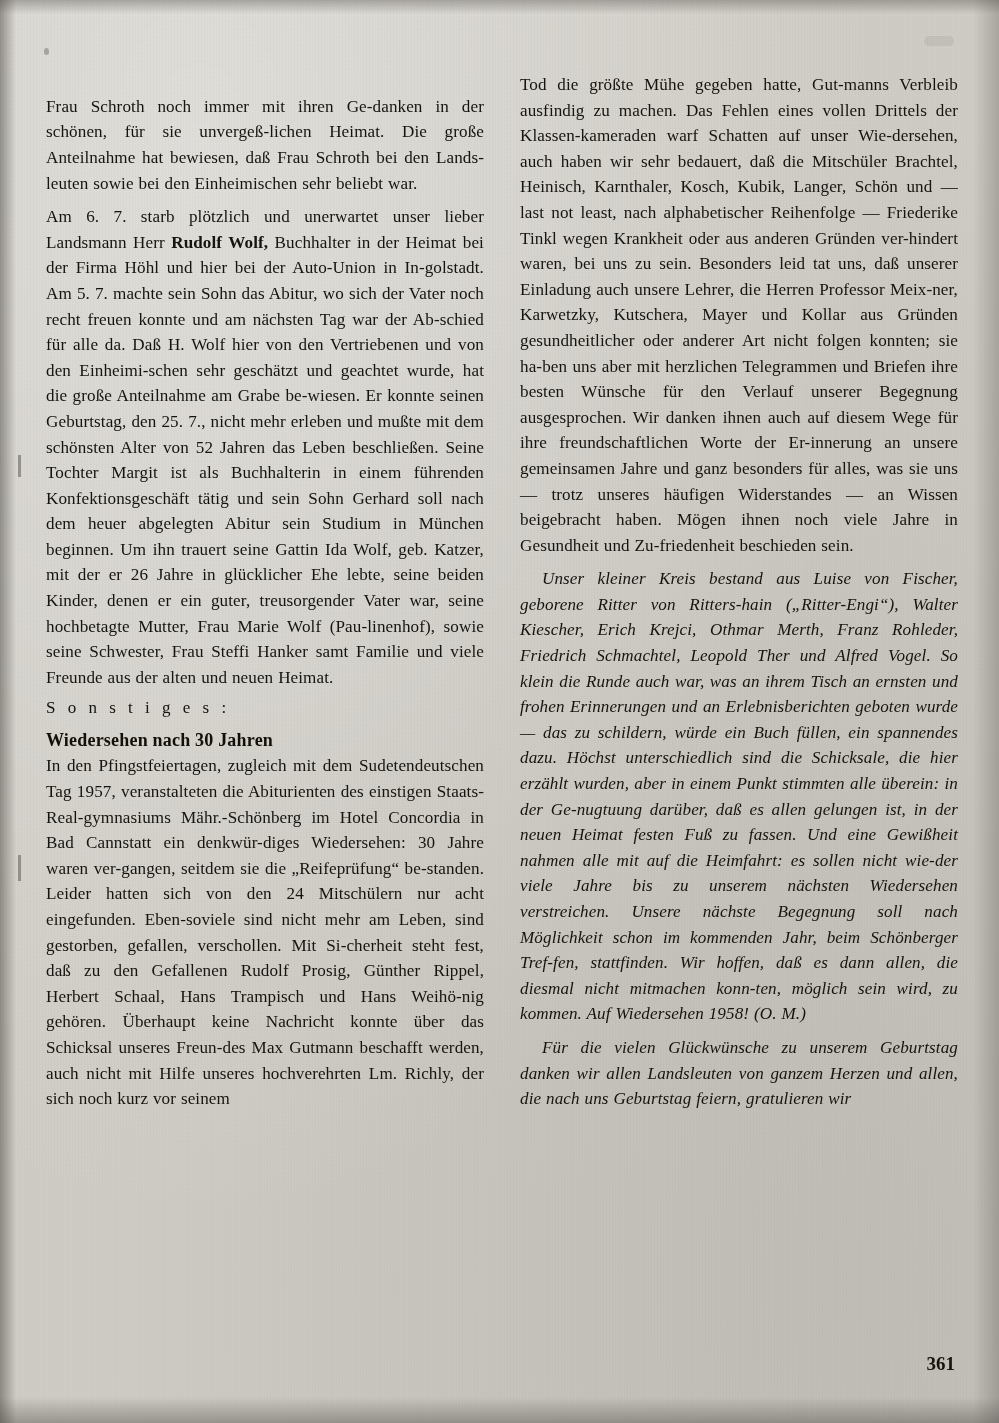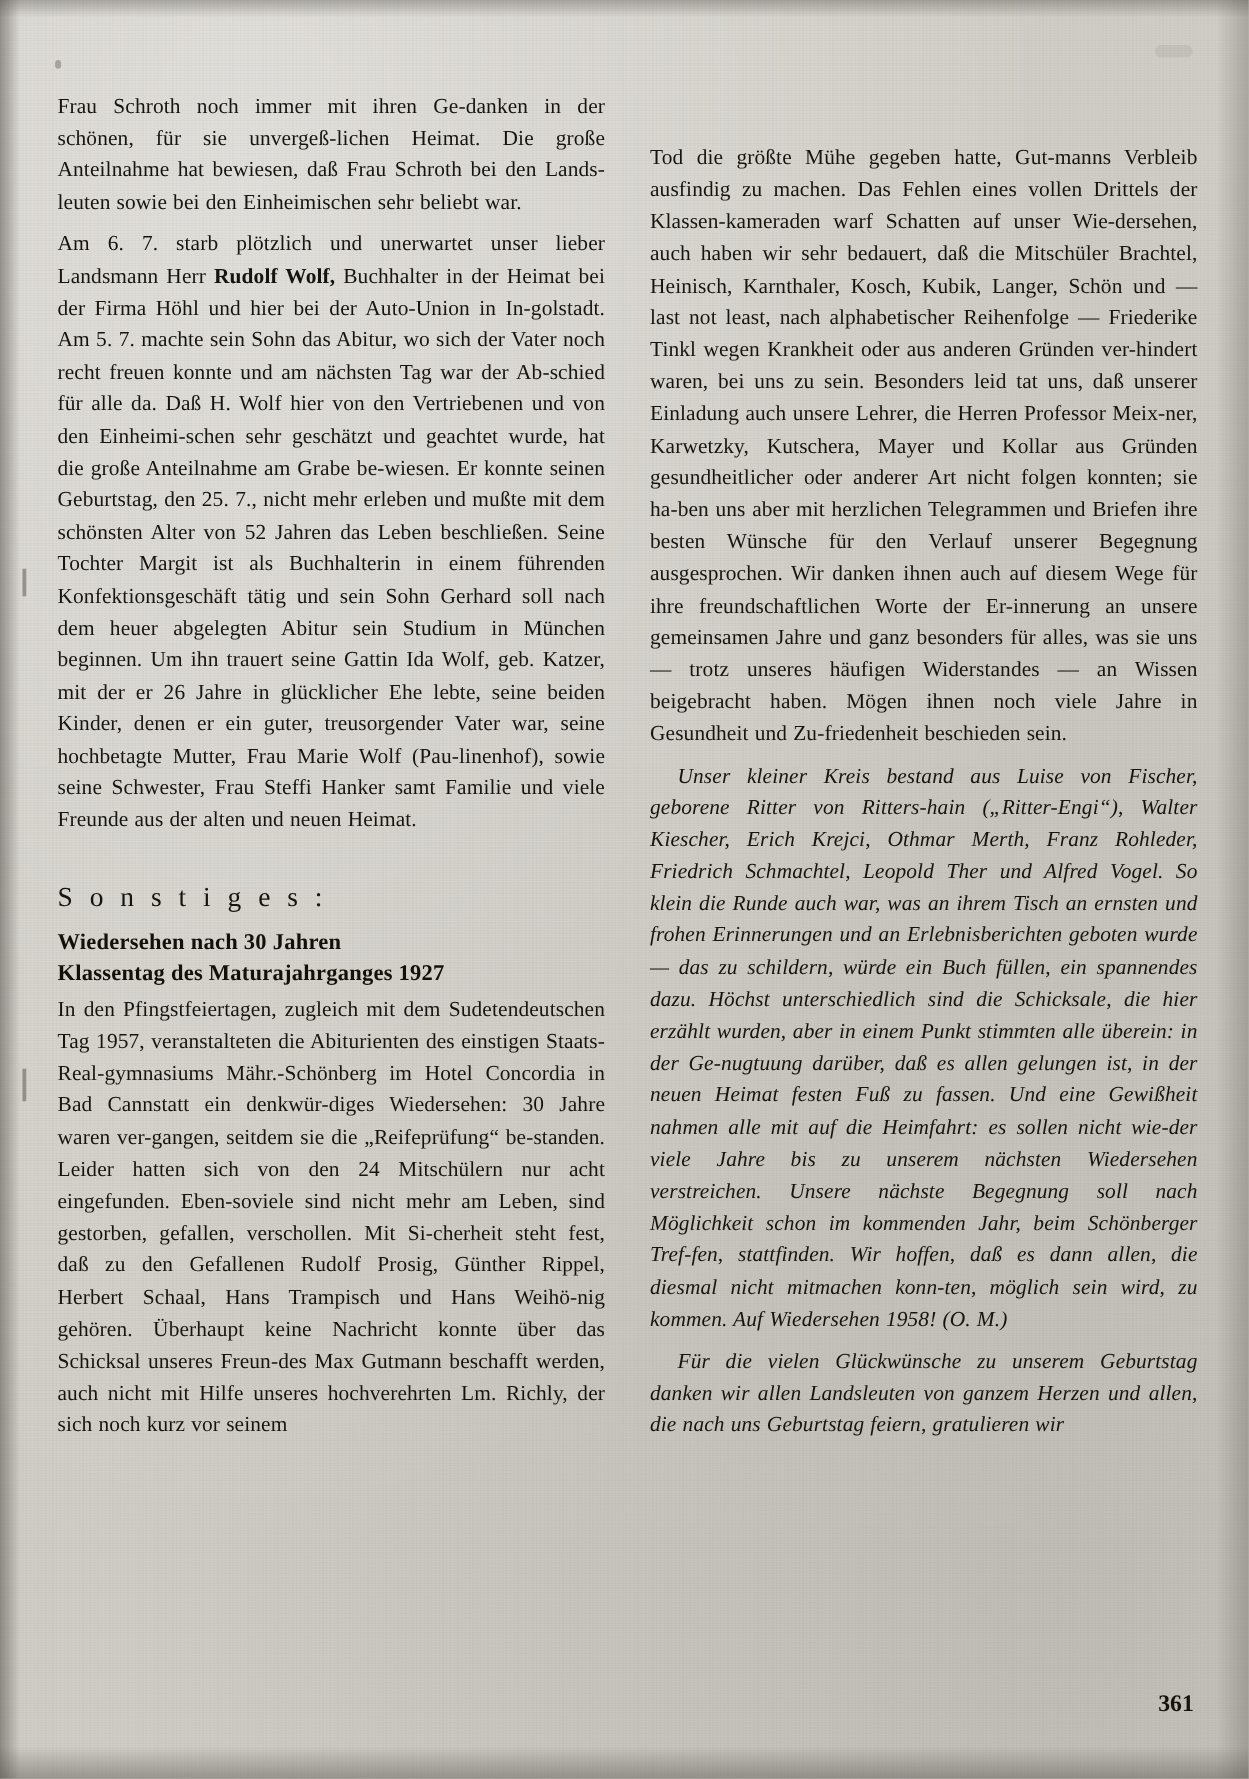--- a/index.html
+++ b/index.html
@@ -84,22 +84,22 @@
   }
   .indent {
     text-indent: 22px;
     font-style: italic;
   }
   b, .bold {
     font-weight: bold;
     font-family: Liberation Serif, serif;
   }
   .section-label {
-    margin: 36px 0 10px 0;
-    font-size: 22px;
+    margin: 8px 0 10px 0;
+    font-size: 17px;
     letter-spacing: 4px;
     color: #16140f;
   }
   .headline {
     font-weight: bold;
     font-size: 18px;
     line-height: 25px;
     color: #121008;
     margin: 0;
     letter-spacing: 0.2px;
@@ -147,21 +147,20 @@
     <div class="col">
       <p class="para">Frau Schroth noch immer mit ihren Ge-danken in der schönen, für sie unvergeß-lichen Heimat. Die große Anteilnahme hat bewiesen, daß Frau Schroth bei den Lands-leuten sowie bei den Einheimischen sehr beliebt war.</p>
 
       <p class="para">
         <span>Am 6. 7. starb plötzlich und unerwartet unser lieber Landsmann Herr <b>Rudolf Wolf,</b> Buchhalter in der Heimat bei der Firma Höhl und hier bei der Auto-Union in In-golstadt. Am 5. 7. machte sein Sohn das Abitur, wo sich der Vater noch recht freuen konnte und am nächsten Tag war der Ab-schied für alle da. Daß H. Wolf hier von den Vertriebenen und von den Einheimi-schen sehr geschätzt und geachtet wurde, hat die große Anteilnahme am Grabe be-wiesen. Er konnte seinen Geburtstag, den 25. 7., nicht mehr erleben und mußte mit dem schönsten Alter von 52 Jahren das Leben beschließen. Seine Tochter Margit ist als Buchhalterin in einem führenden Konfektionsgeschäft tätig und sein Sohn Gerhard soll nach dem heuer abgelegten Abitur sein Studium in München beginnen. Um ihn trauert seine Gattin Ida Wolf, geb. Katzer, mit der er 26 Jahre in glücklicher Ehe lebte, seine beiden Kinder, denen er ein guter, treusorgender Vater war, seine hochbetagte Mutter, Frau Marie Wolf (Pau-linenhof), sowie seine Schwester, Frau Steffi Hanker samt Familie und viele Freunde aus der alten und neuen Heimat.</span>
       </p>
 
       <div class="section-label">S o n s t i g e s :</div>
 
       <div class="headline">Wiedersehen nach 30 Jahren</div>
-      <div class="headline second">Klassentag des Maturajahrganges 1927</div>
 
       <p class="para">In den Pfingstfeiertagen, zugleich mit dem Sudetendeutschen Tag 1957, veranstalteten die Abiturienten des einstigen Staats-Real-gymnasiums Mähr.-Schönberg im Hotel Concordia in Bad Cannstatt ein denkwür-diges Wiedersehen: 30 Jahre waren ver-gangen, seitdem sie die „Reifeprüfung“ be-standen. Leider hatten sich von den 24 Mitschülern nur acht eingefunden. Eben-soviele sind nicht mehr am Leben, sind gestorben, gefallen, verschollen. Mit Si-cherheit steht fest, daß zu den Gefallenen Rudolf Prosig, Günther Rippel, Herbert Schaal, Hans Trampisch und Hans Weihö-nig gehören. Überhaupt keine Nachricht konnte über das Schicksal unseres Freun-des Max Gutmann beschafft werden, auch nicht mit Hilfe unseres hochverehrten Lm. Richly, der sich noch kurz vor seinem</p>
     </div>
 
     <div class="col">
       <p class="para">Tod die größte Mühe gegeben hatte, Gut-manns Verbleib ausfindig zu machen. Das Fehlen eines vollen Drittels der Klassen-kameraden warf Schatten auf unser Wie-dersehen, auch haben wir sehr bedauert, daß die Mitschüler Brachtel, Heinisch, Karnthaler, Kosch, Kubik, Langer, Schön und — last not least, nach alphabetischer Reihenfolge — Friederike Tinkl wegen Krankheit oder aus anderen Gründen ver-hindert waren, bei uns zu sein. Besonders leid tat uns, daß unserer Einladung auch unsere Lehrer, die Herren Professor Meix-ner, Karwetzky, Kutschera, Mayer und Kollar aus Gründen gesundheitlicher oder anderer Art nicht folgen konnten; sie ha-ben uns aber mit herzlichen Telegrammen und Briefen ihre besten Wünsche für den Verlauf unserer Begegnung ausgesprochen. Wir danken ihnen auch auf diesem Wege für ihre freundschaftlichen Worte der Er-innerung an unsere gemeinsamen Jahre und ganz besonders für alles, was sie uns — trotz unseres häufigen Widerstandes — an Wissen beigebracht haben. Mögen ihnen noch viele Jahre in Gesundheit und Zu-friedenheit beschieden sein.</p>
       <p class="para indent">Unser kleiner Kreis bestand aus Luise von Fischer, geborene Ritter von Ritters-hain („Ritter-Engi“), Walter Kiescher, Erich Krejci, Othmar Merth, Franz Rohleder, Friedrich Schmachtel, Leopold Ther und Alfred Vogel. So klein die Runde auch war, was an ihrem Tisch an ernsten und frohen Erinnerungen und an Erlebnisberichten geboten wurde — das zu schildern, würde ein Buch füllen, ein spannendes dazu. Höchst unterschiedlich sind die Schicksale, die hier erzählt wurden, aber in einem Punkt stimmten alle überein: in der Ge-nugtuung darüber, daß es allen gelungen ist, in der neuen Heimat festen Fuß zu fassen. Und eine Gewißheit nahmen alle mit auf die Heimfahrt: es sollen nicht wie-der viele Jahre bis zu unserem nächsten Wiedersehen verstreichen. Unsere nächste Begegnung soll nach Möglichkeit schon im kommenden Jahr, beim Schönberger Tref-fen, stattfinden. Wir hoffen, daß es dann allen, die diesmal nicht mitmachen konn-ten, möglich sein wird, zu kommen. Auf Wiedersehen 1958! (O. M.)</p>
       <p class="para indent">Für die vielen Glückwünsche zu unserem Geburtstag danken wir allen Landsleuten von ganzem Herzen und allen, die nach uns Geburtstag feiern, gratulieren wir</p>
     </div>
 

